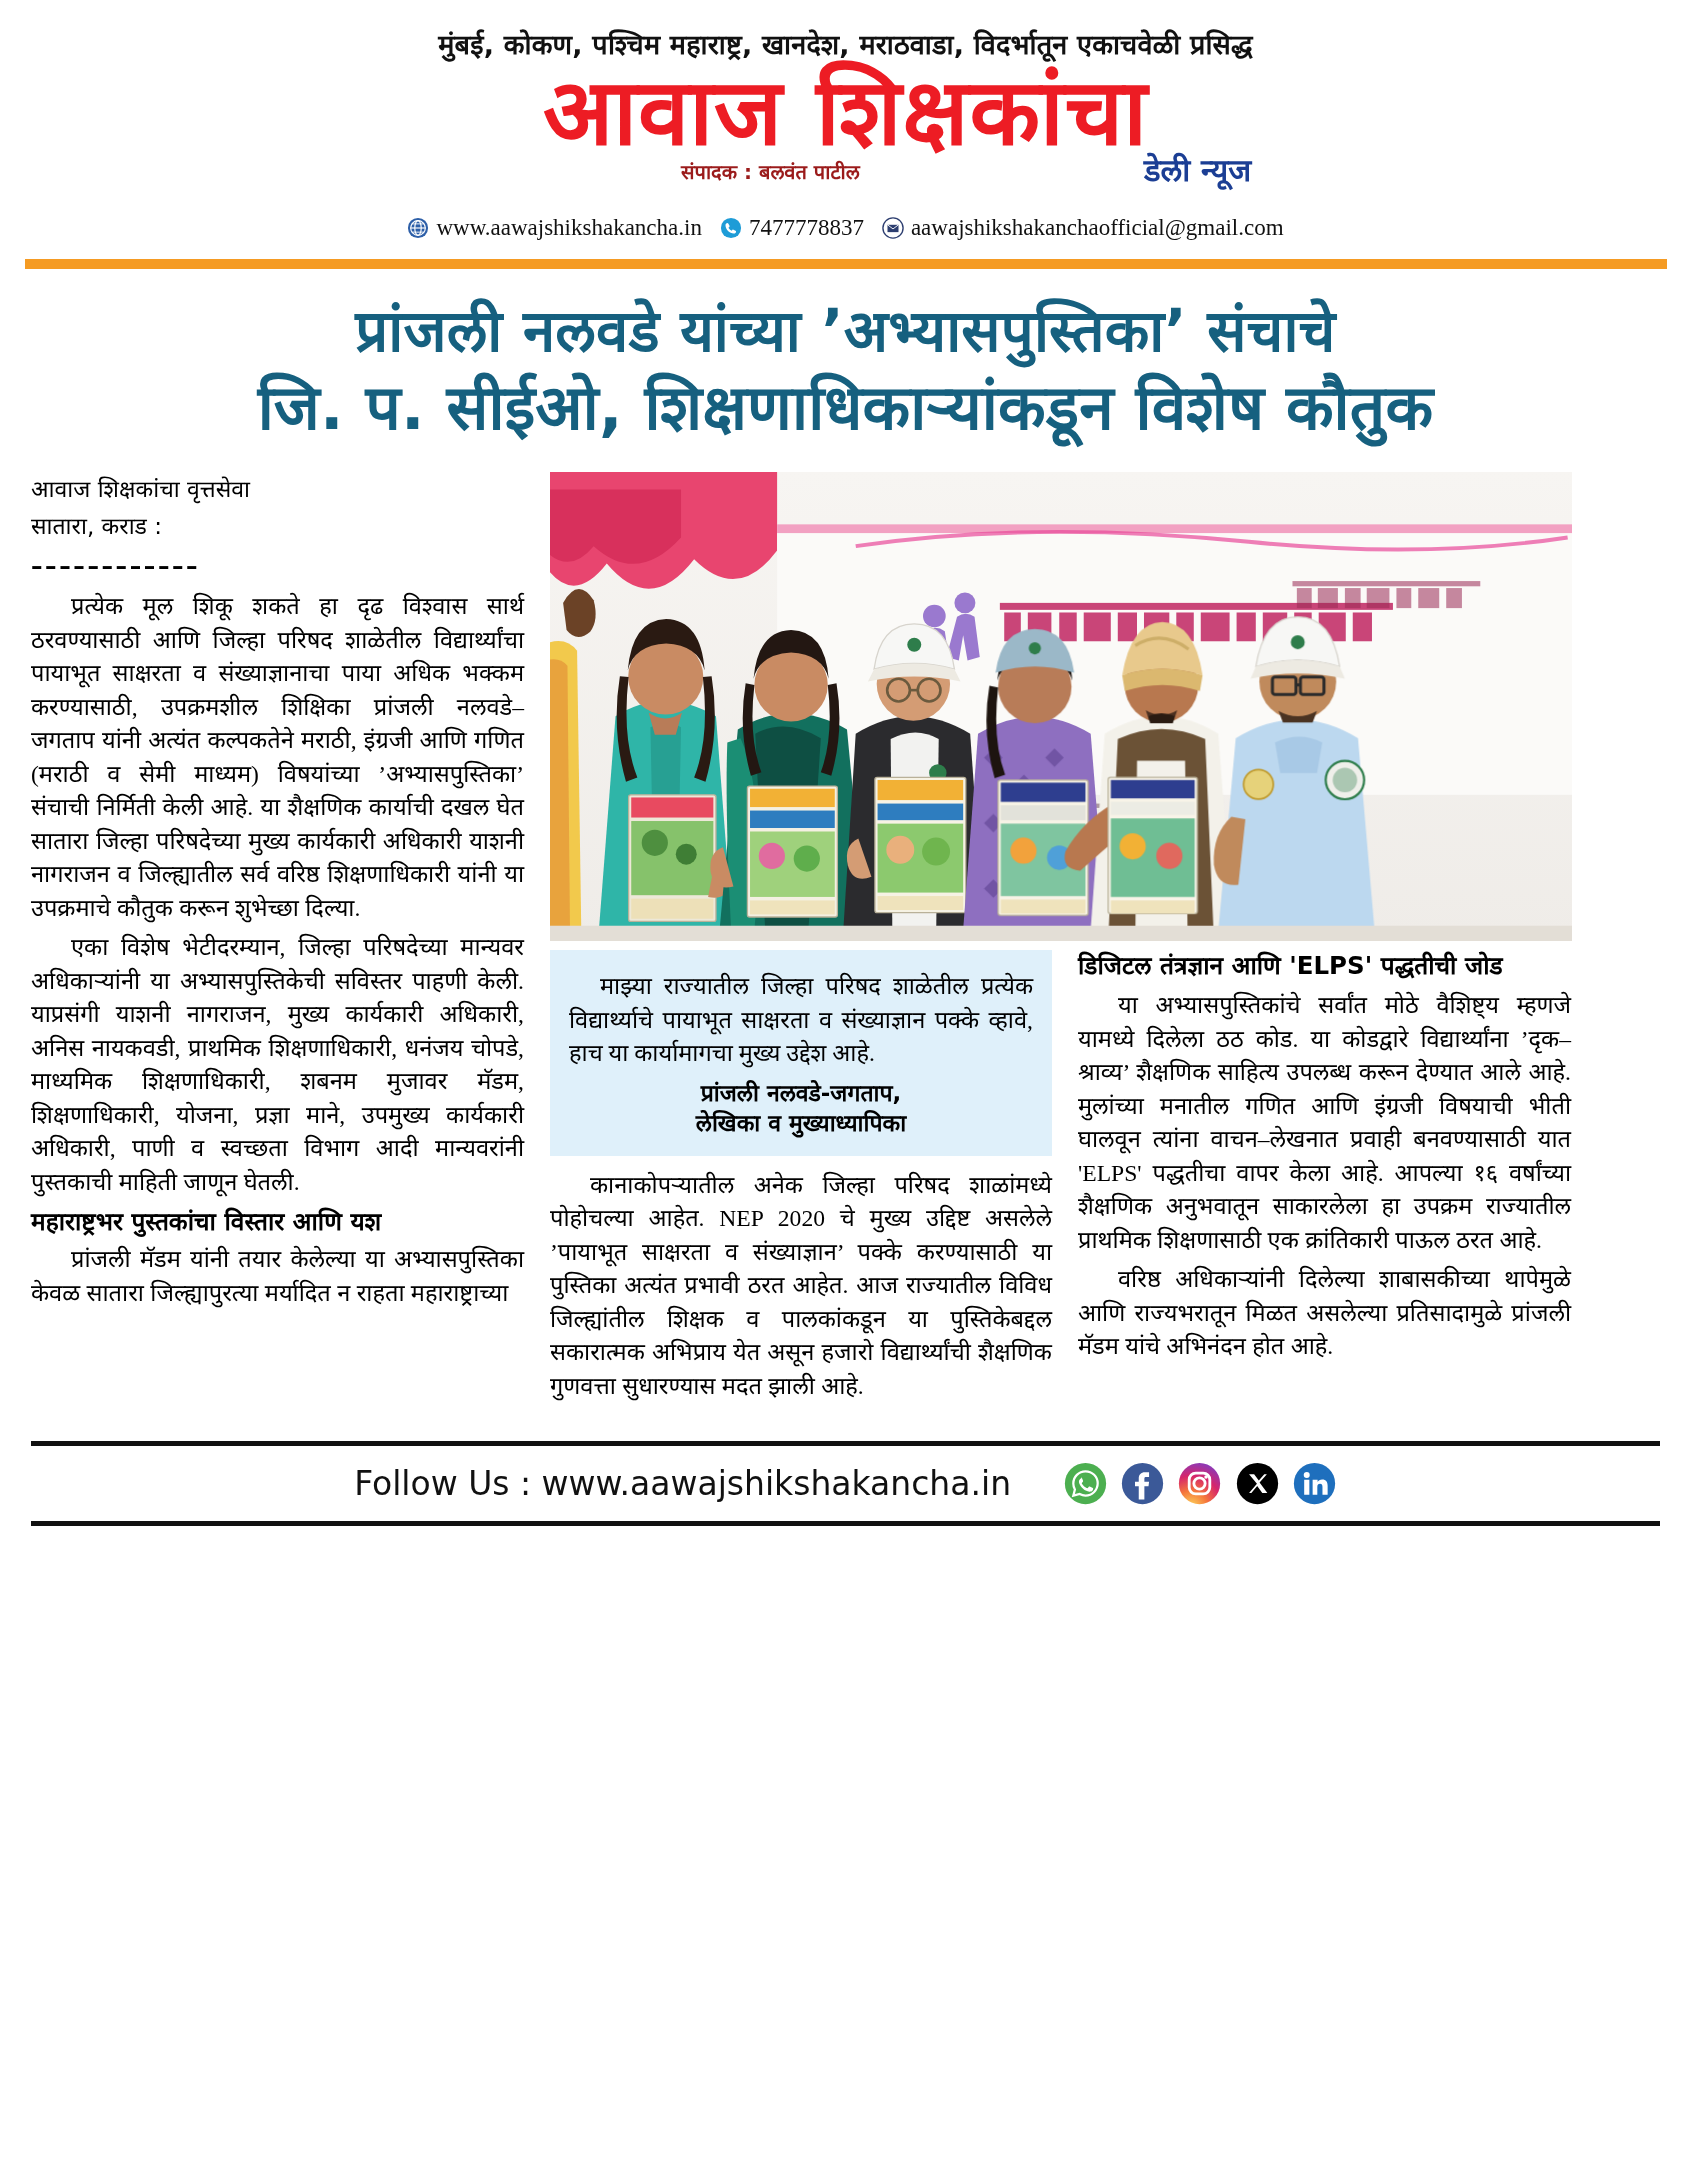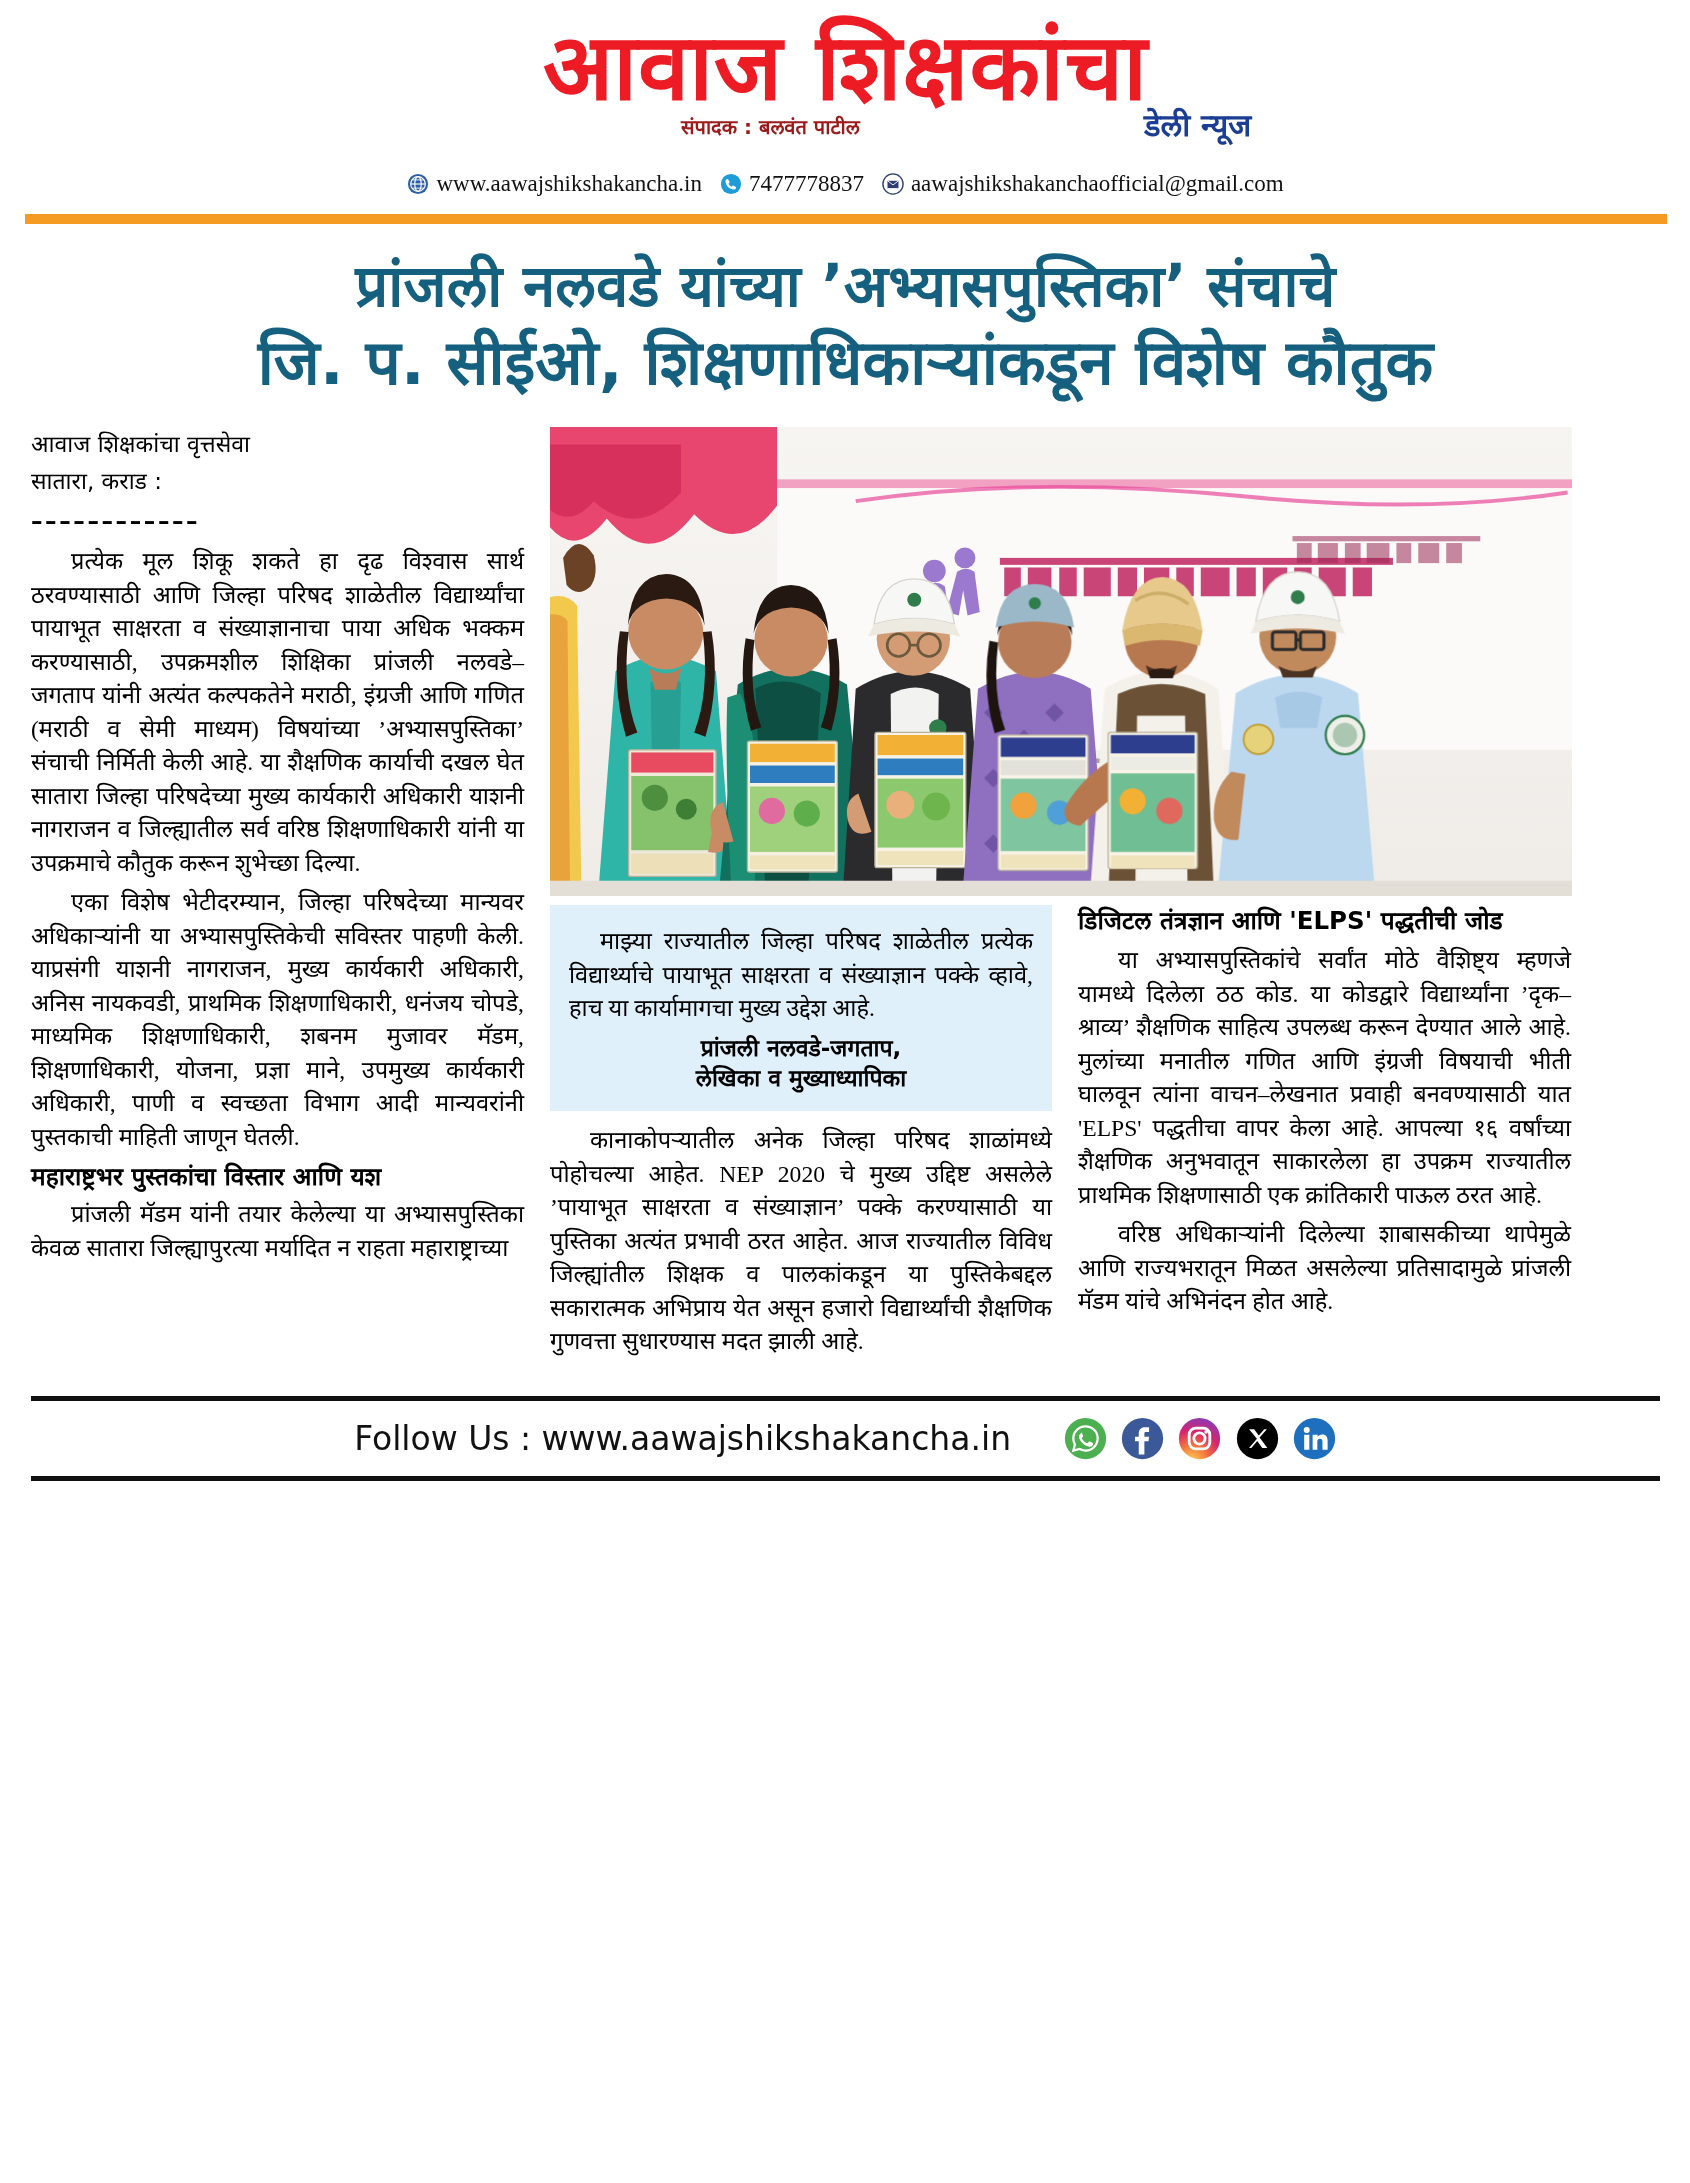--- a/index.html
+++ b/index.html
@@ -211,20 +211,21 @@
   .socials{ display:flex; align-items:center; gap:12.2px; }
   .socials svg{ display:block; }
 </style>
 </head>
 <body>
 
 <div class="page">
 
   <div class="masthead">
 
+    <div class="strapline">मुंबई, कोकण, पश्चिम महाराष्ट्र, खानदेश, मराठवाडा, विदर्भातून एकाचवेळी प्रसिद्ध</div>
 
     <div class="logo-row">
       <div class="logo-title">आवाज शिक्षकांचा</div>
     </div>
 
     <div class="subline">
       <div class="editor">संपादक : बलवंत पाटील</div>
       <div class="daily-news">डेली न्यूज</div>
     </div>
 

